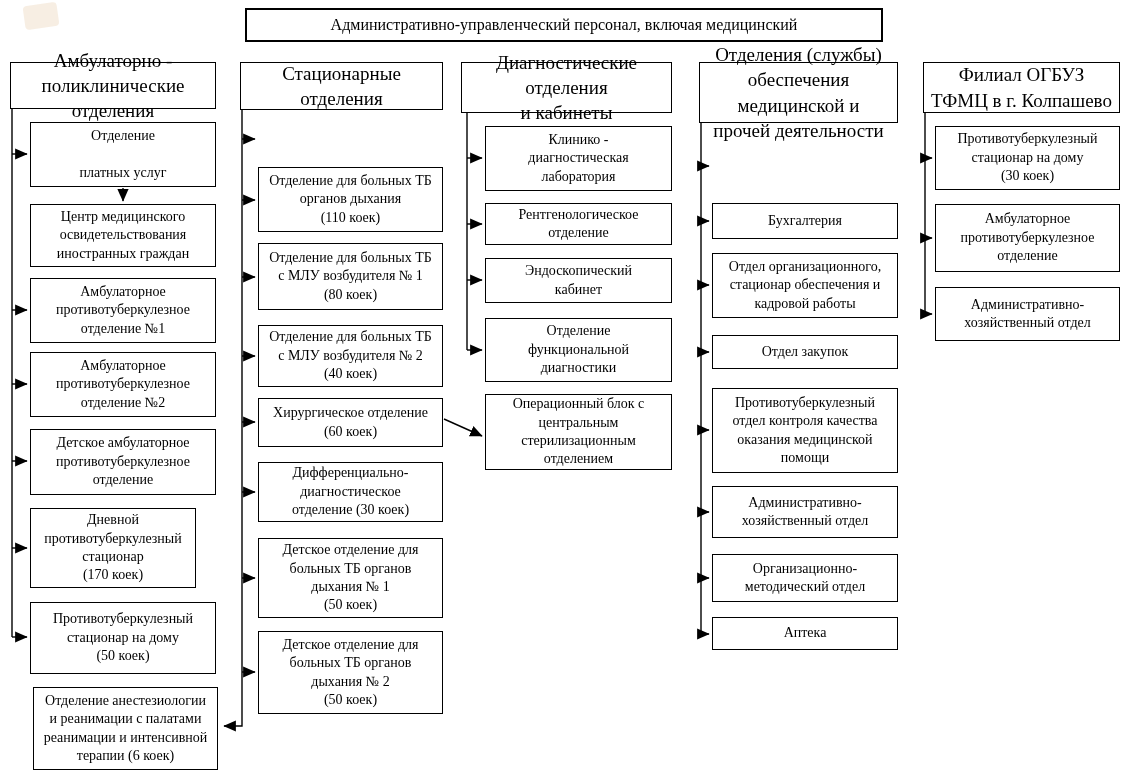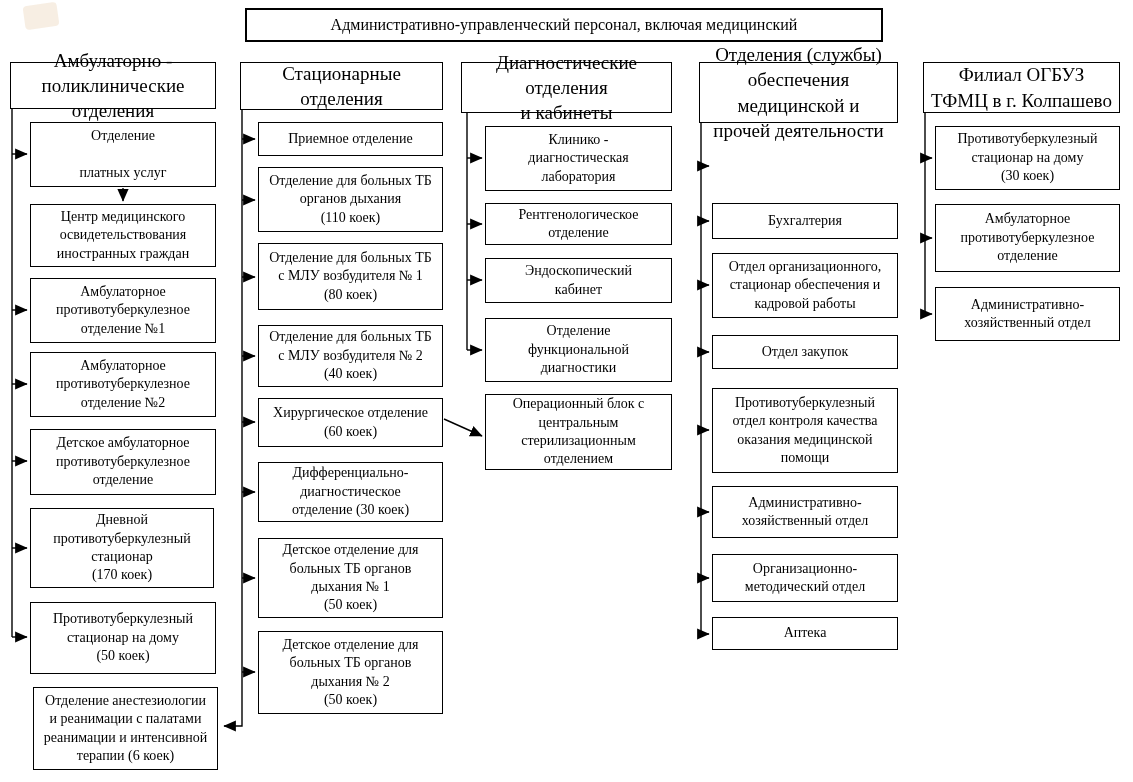--- a/index.html
+++ b/index.html
@@ -92,35 +92,34 @@
 иностранных граждан</div>
   <div class="bx" style="left:30px;top:278px;width:186px;height:65px">Амбулаторное
 противотуберкулезное
 отделение №1</div>
   <div class="bx" style="left:30px;top:352px;width:186px;height:65px">Амбулаторное
 противотуберкулезное
 отделение №2</div>
   <div class="bx" style="left:30px;top:429px;width:186px;height:66px">Детское амбулаторное
 противотуберкулезное
 отделение</div>
-  <div class="bx" style="left:30px;top:508px;width:184px;height:80px">Дневной
+  <div class="bx" style="left:30px;top:508px;width:166px;height:80px">Дневной
 противотуберкулезный
 стационар
 (170 коек)</div>
   <div class="bx" style="left:30px;top:602px;width:186px;height:72px">Противотуберкулезный
 стационар на дому
 (50 коек)</div>
   <div class="bx" style="left:33px;top:687px;width:185px;height:83px">Отделение анестезиологии
 и реанимации с палатами
 реанимации и интенсивной
 терапии (6 коек)</div>
 
   <div class="bx hdr" style="left:240px;top:62px;width:203px;height:48px">Стационарные
 отделения</div>
-  <div class="bx" style="left:258px;top:122px;width:185px;height:34px">Приемное отделение</div>
   <div class="bx" style="left:258px;top:167px;width:185px;height:65px">Отделение для больных ТБ
 органов дыхания
 (110 коек)</div>
   <div class="bx" style="left:258px;top:243px;width:185px;height:67px">Отделение для больных ТБ
 с МЛУ возбудителя № 1
 (80 коек)</div>
   <div class="bx" style="left:258px;top:325px;width:185px;height:62px">Отделение для больных ТБ
 с МЛУ возбудителя № 2
 (40 коек)</div>
   <div class="bx" style="left:258px;top:398px;width:185px;height:49px">Хирургическое отделение

